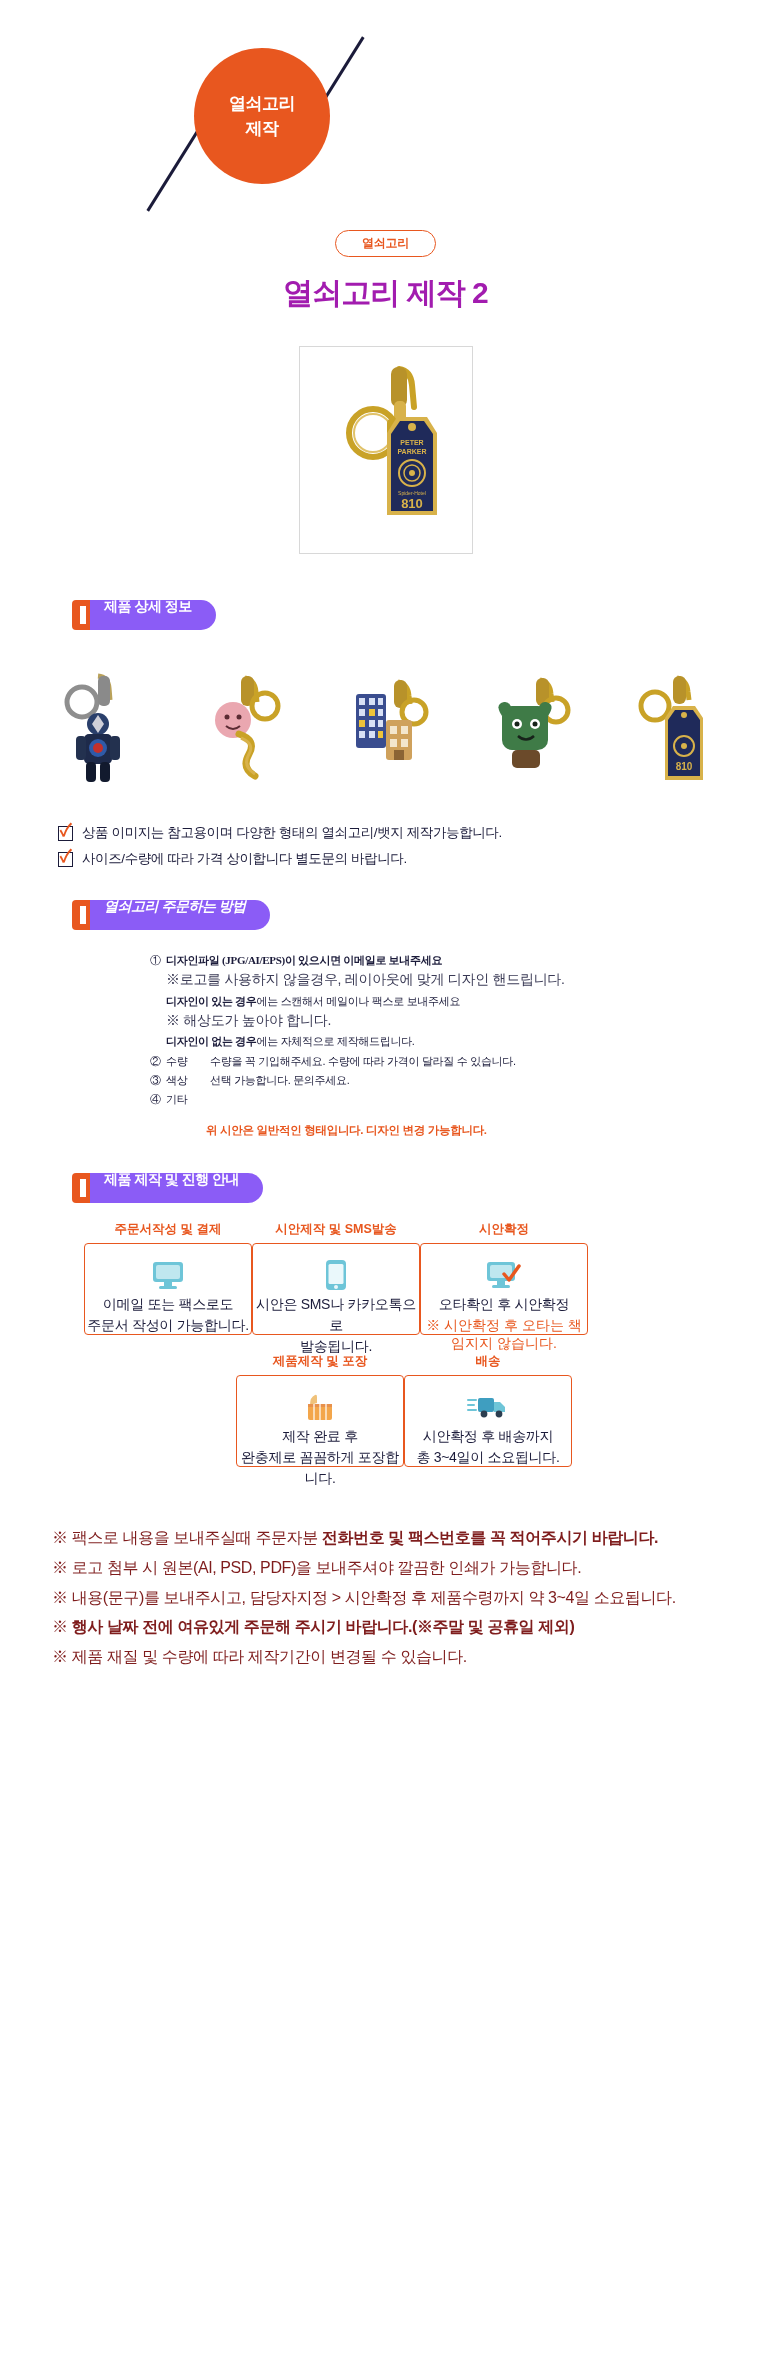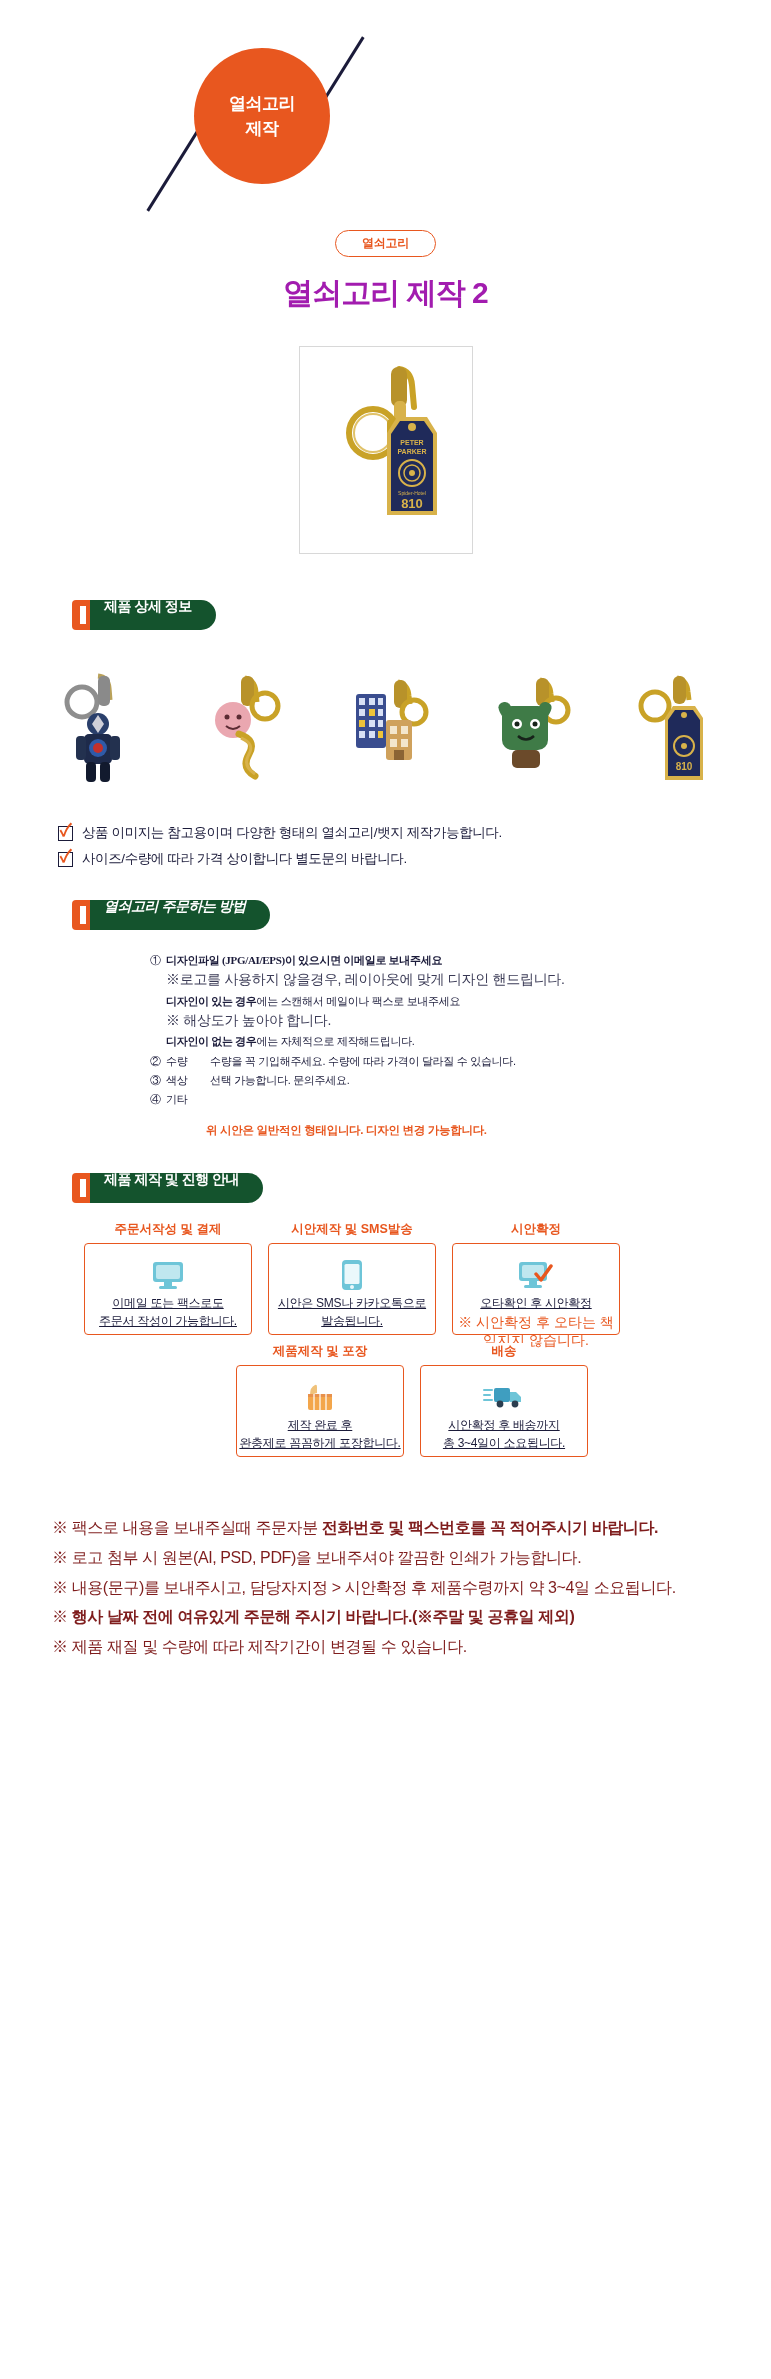--- a/index.html
+++ b/index.html
@@ -102,21 +102,21 @@
     position: absolute;
     left: 0; top: 0;
     width: 22px; height: 30px;
     background: #e8571f;
     border-radius: 4px 0 0 4px;
   }
   .sec-head .bar {
     position: absolute;
     left: 18px; top: 0;
     height: 30px;
-    background: #14532d;
+    background: #8b5cf6;
     border-radius: 0 16px 16px 0;
     color: #fff;
     font-size: 14px;
     font-weight: bold;
     letter-spacing: -0.5px;
     display: flex;
     align-items: center;
     padding: 0 24px 16px 14px;
     white-space: nowrap;
   }
@@ -197,22 +197,21 @@
     font-weight: bold;
   }
 
   
   .process-wrap {
     margin: 26px 0 0 84px;
     width: 600px;
   }
   .proc-row {
     display: flex;
-    gap: 16px;
-    margin-bottom: 16px;
+    margin-bottom: 26px;
   }
   .proc-row.second { margin-left: 152px; }
   .proc-card {
     width: 168px;
     position: relative;
     padding-top: 14px;
   }
   .proc-title {
     position: absolute;
     top: -8px;
@@ -235,25 +234,24 @@
     position: relative;
   }
   .proc-icon {
     height: 30px;
     display: flex;
     align-items: center;
     justify-content: center;
     margin-bottom: 4px;
   }
   .proc-text {
-    font-size: 12px;
+    font-size: 14px;
     color: #1b1b3a;
     line-height: 1.5;
     letter-spacing: -0.3px;
-    text-decoration: underline;
   }
   .proc-sub {
     font-size: 14px;
     color: #e8571f;
     margin-top: 2px;
   }
 
   
   .footer {
     margin: 56px 0 0 0;

